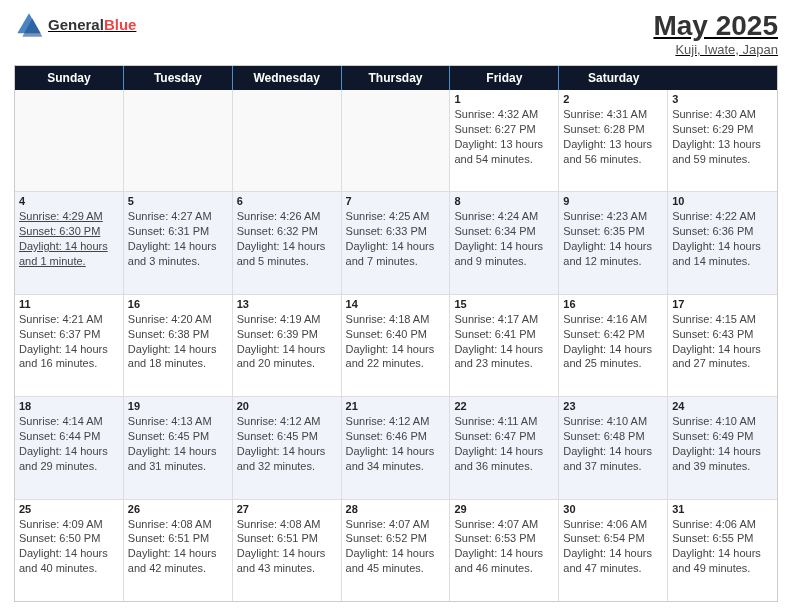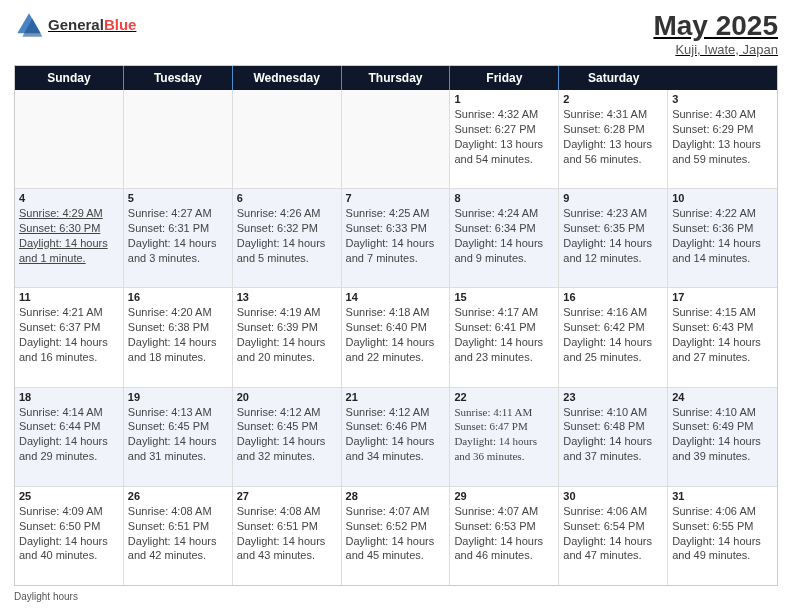--- a/index.html
+++ b/index.html
@@ -305,21 +305,21 @@
           </div>
           <div class="cal-cell alt-bg">
             <div class="day-num">21</div>
             <div class="day-info" style="white-space: pre-line;">Sunrise: 4:12 AM
 Sunset: 6:46 PM
 Daylight: 14 hours
 and 34 minutes.</div>
           </div>
           <div class="cal-cell alt-bg">
             <div class="day-num">22</div>
-            <div class="day-info" style="white-space: pre-line; font-family: Liberation Serif, serif;">Sunrise: 4:11 AM
+            <div class="day-info" style="white-space: pre-line;">Sunrise: 4:11 AM
 Sunset: 6:47 PM
 Daylight: 14 hours
 and 36 minutes.</div>
           </div>
           <div class="cal-cell alt-bg">
             <div class="day-num">23</div>
             <div class="day-info" style="white-space: pre-line;">Sunrise: 4:10 AM
 Sunset: 6:48 PM
 Daylight: 14 hours
 and 37 minutes.</div>
@@ -379,16 +379,13 @@
             <div class="day-num">31</div>
             <div class="day-info" style="white-space: pre-line;">Sunrise: 4:06 AM
 Sunset: 6:55 PM
 Daylight: 14 hours
 and 49 minutes.</div>
           </div>
         </div>
       </div>
   </div>
 
-  <div class="footer">
-    <span>Daylight hours</span>
-  </div>
 </div>
 
 </body></html>

